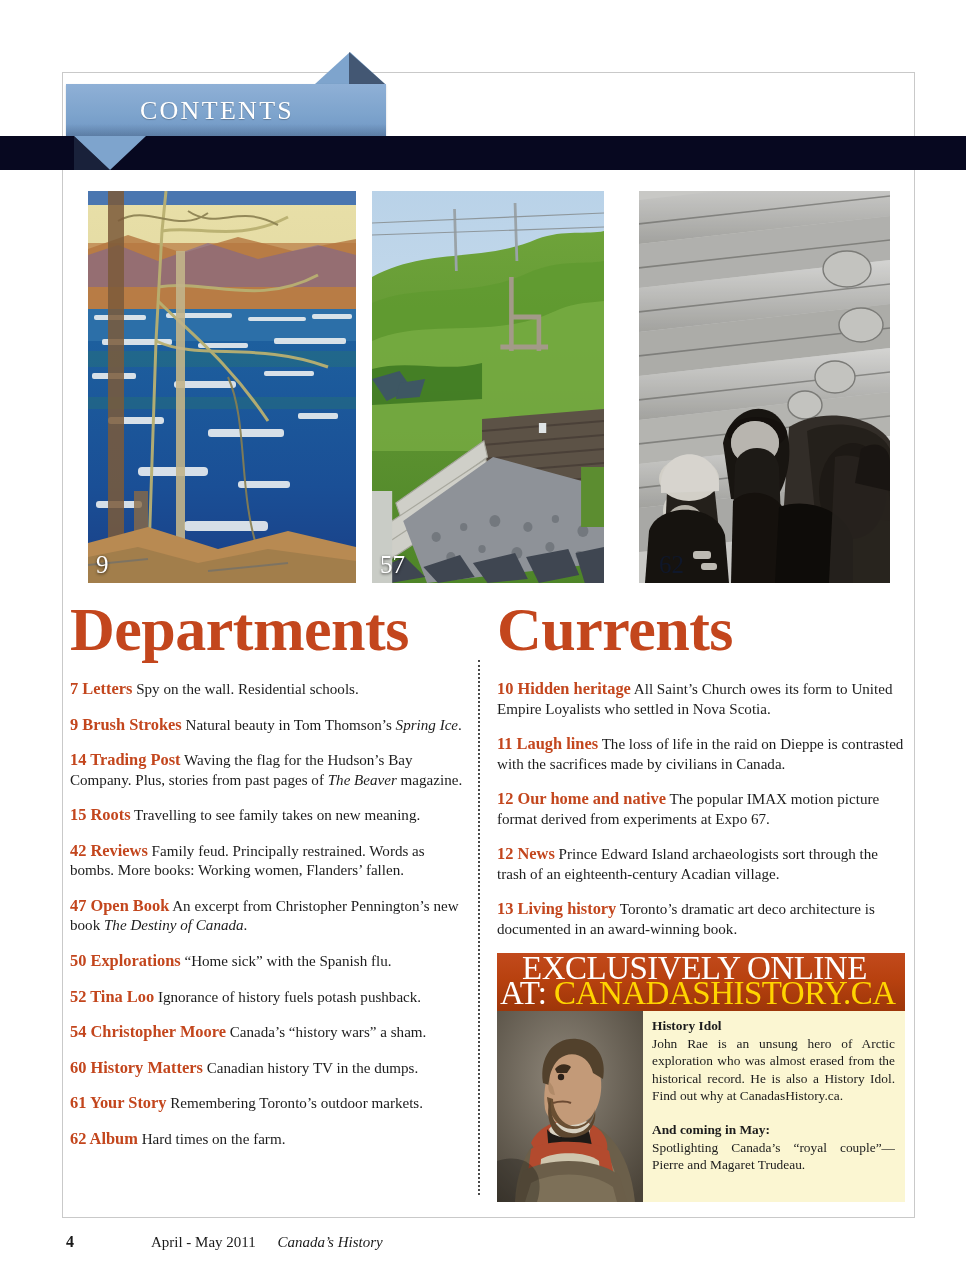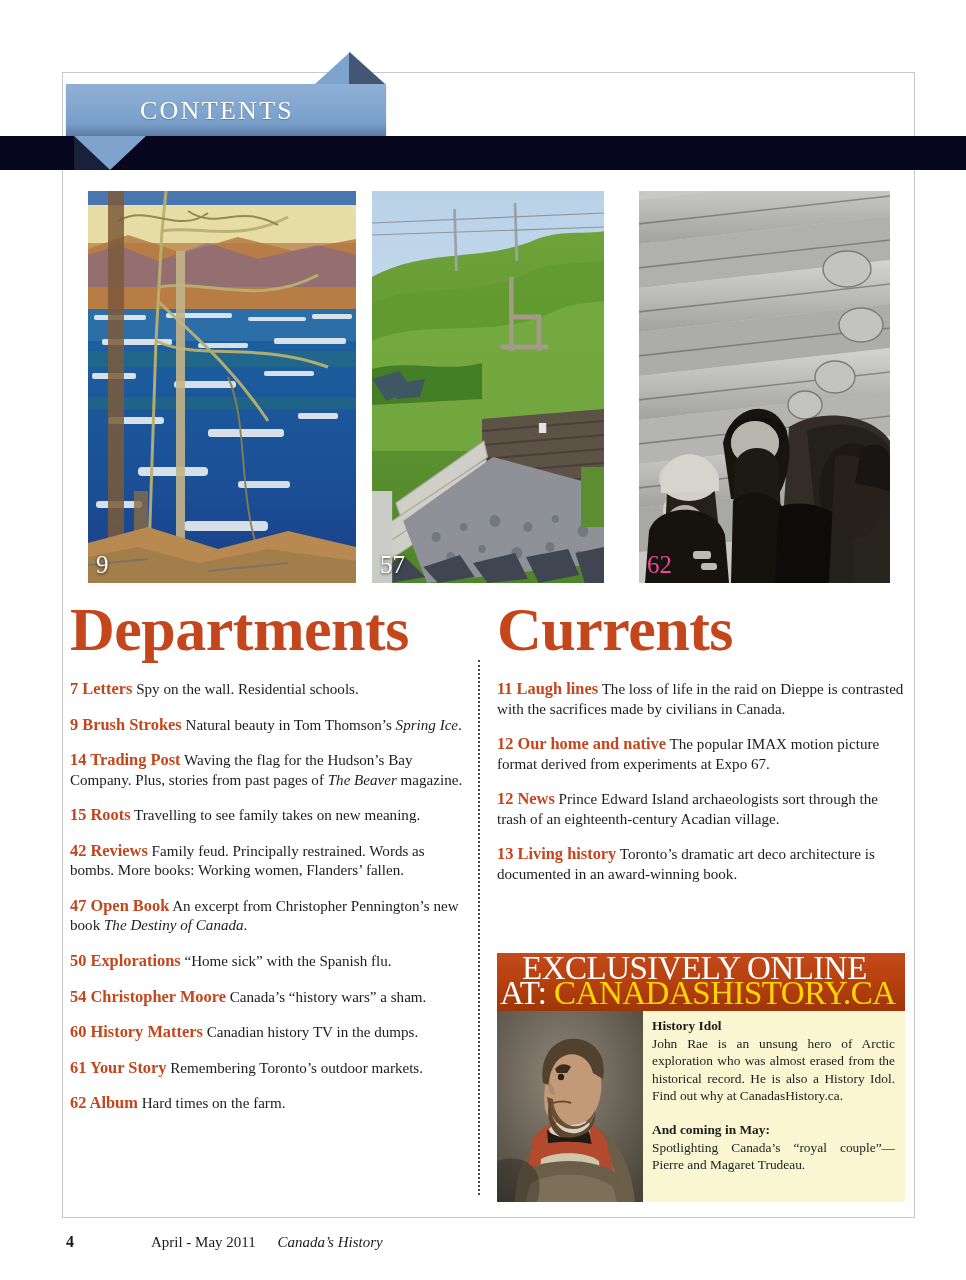--- a/index.html
+++ b/index.html
@@ -117,21 +117,21 @@
     left: 8px; bottom: 4px;
     color: #ffffff;
     font-size: 25px;
     font-family: "Liberation Serif","DejaVu Serif",serif;
     text-shadow: 0 1px 3px rgba(0,0,0,0.75);
     z-index: 4;
   }
   #photo-1 { left: 0px;   width: 268px; }
   #photo-2 { left: 284px; width: 232px; text-align: center; }
   #photo-3 { left: 551px; width: 251px; }
-  #photo-3 .pagenum { color: #ec4899; text-shadow: none; }
+  #photo-3 .pagenum { color: #0f172a; text-shadow: none; padding-left: 12px; }
 
   .art-canvas { position:absolute; left:0; top:0; width:100%; height:100%; }
 
   
   .col-left  { position: absolute; left: 70px;  top: 595px; width: 395px; }
   .col-right { position: absolute; left: 497px; top: 595px; width: 408px; }
   .section-title {
     color: #c3461d;
     font-size: 62px;
     line-height: 68px;
@@ -478,30 +478,32 @@
 <div class="col-left">
   <h1 class="section-title">Departments</h1>
   <div id="dept-list">
       <p class="entry"><span class="lead">7 Letters</span><span> Spy on the wall. Residential schools.</span></p>
       <p class="entry"><span class="lead">9 Brush Strokes</span><span> Natural beauty in Tom Thomson’s </span><i>Spring Ice</i><span>.</span></p>
       <p class="entry"><span class="lead">14 Trading Post</span><span> Waving the flag for the Hudson’s Bay Company. Plus, stories from past pages of </span><i>The Beaver</i><span> magazine.</span></p>
       <p class="entry"><span class="lead">15 Roots</span><span> Travelling to see family takes on new meaning.</span></p>
       <p class="entry"><span class="lead">42 Reviews</span><span> Family feud. Principally restrained. Words as bombs. More books: Working women, Flanders’ fallen.</span></p>
       <p class="entry"><span class="lead">47 Open Book</span><span> An excerpt from Christopher Pennington’s new book </span><i>The Destiny of Canada</i><span>.</span></p>
       <p class="entry"><span class="lead">50 Explorations</span><span> “Home sick” with the Spanish flu.</span></p>
+      <p class="entry"><span class="lead">52 Tina Loo</span><span> Ignorance of history fuels potash pushback.</span></p>
       <p class="entry"><span class="lead">54 Christopher Moore</span><span> Canada’s “history wars” a sham.</span></p>
       <p class="entry"><span class="lead">60 History Matters</span><span> Canadian history TV in the dumps.</span></p>
       <p class="entry"><span class="lead">61 Your Story</span><span> Remembering Toronto’s outdoor markets.</span></p>
       <p class="entry"><span class="lead">62 Album</span><span>  Hard times on the farm.</span></p>
     </div>
 </div>
 
 <div class="col-right">
   <h1 class="section-title">Currents</h1>
   <div id="curr-list">
+      <p class="entry"><span class="lead">10 Hidden heritage</span><span> All Saint’s Church owes its form to United Empire Loyalists who settled in Nova Scotia.</span></p>
       <p class="entry"><span class="lead">11 Laugh lines</span><span> The loss of life in the raid on Dieppe is contrasted with the sacrifices made by civilians in Canada.</span></p>
       <p class="entry"><span class="lead">12 Our home and native</span><span> The popular IMAX motion picture format derived from experiments at Expo 67.</span></p>
       <p class="entry"><span class="lead">12 News</span><span> Prince Edward Island archaeologists sort through the trash of an eighteenth-century Acadian village.</span></p>
       <p class="entry"><span class="lead">13 Living history</span><span> Toronto’s dramatic art deco architecture is documented in an award-winning book.</span></p>
     </div>
 </div>
 
 <div class="online-box">
   <div class="online-banner">
     <div class="line1">EXCLUSIVELY ONLINE</div>

